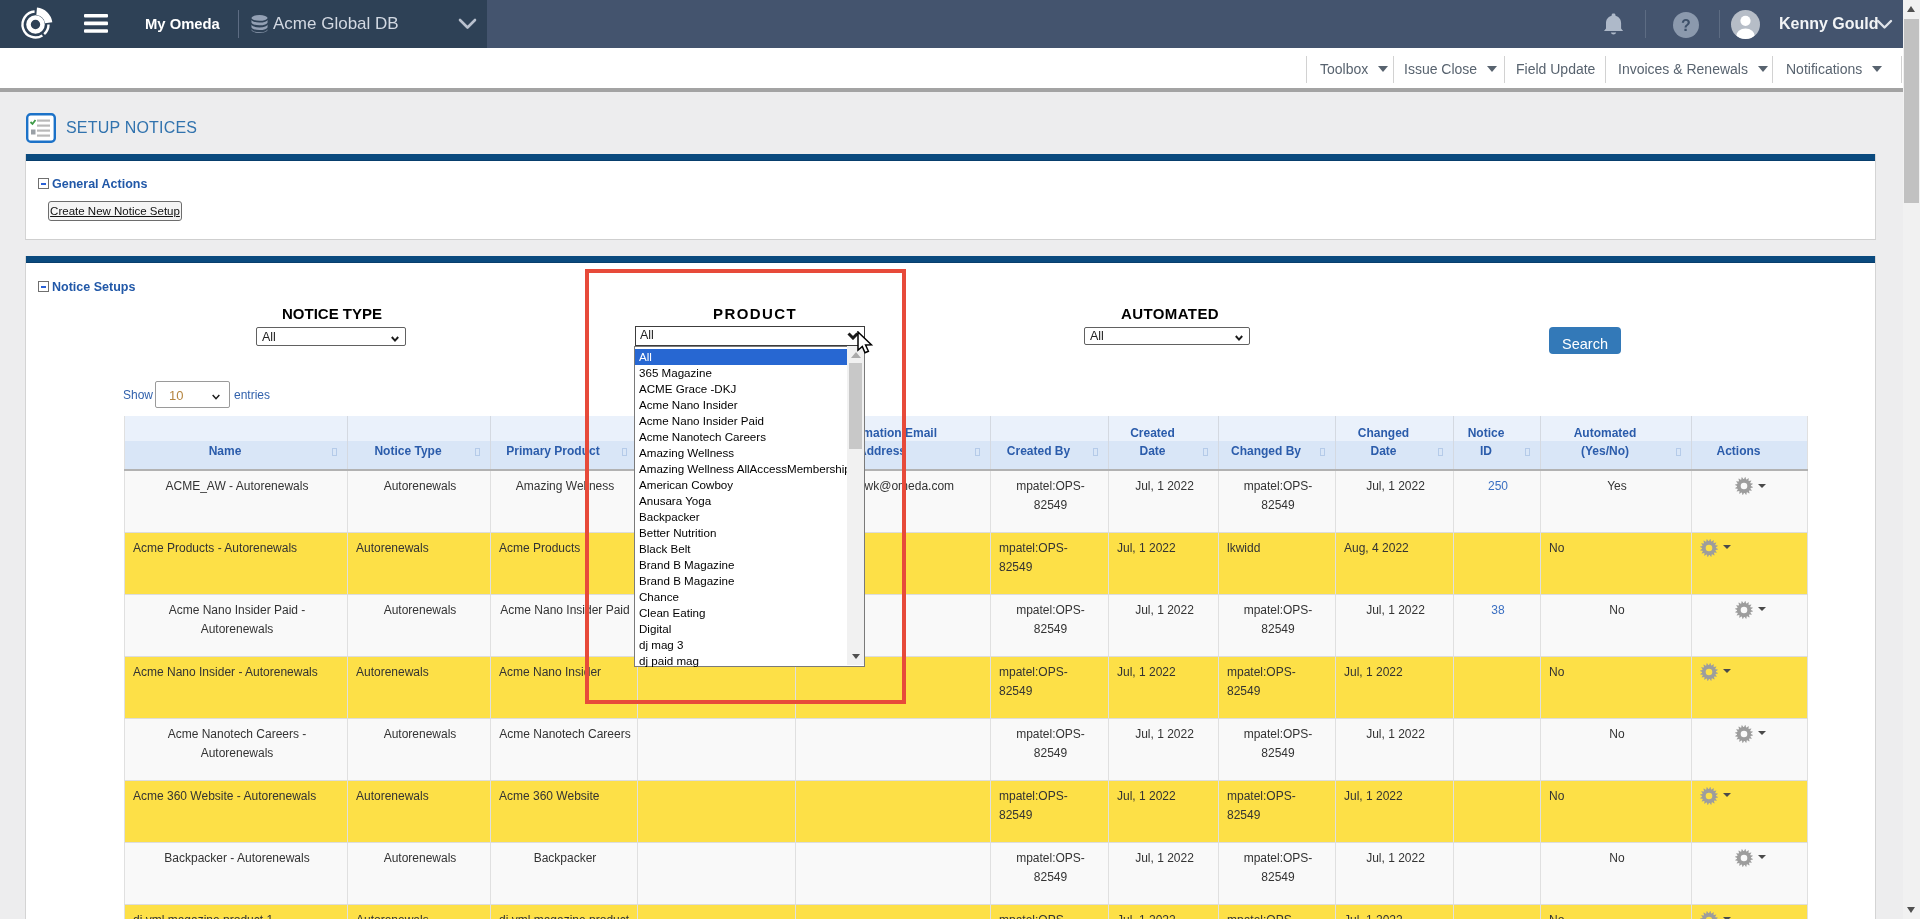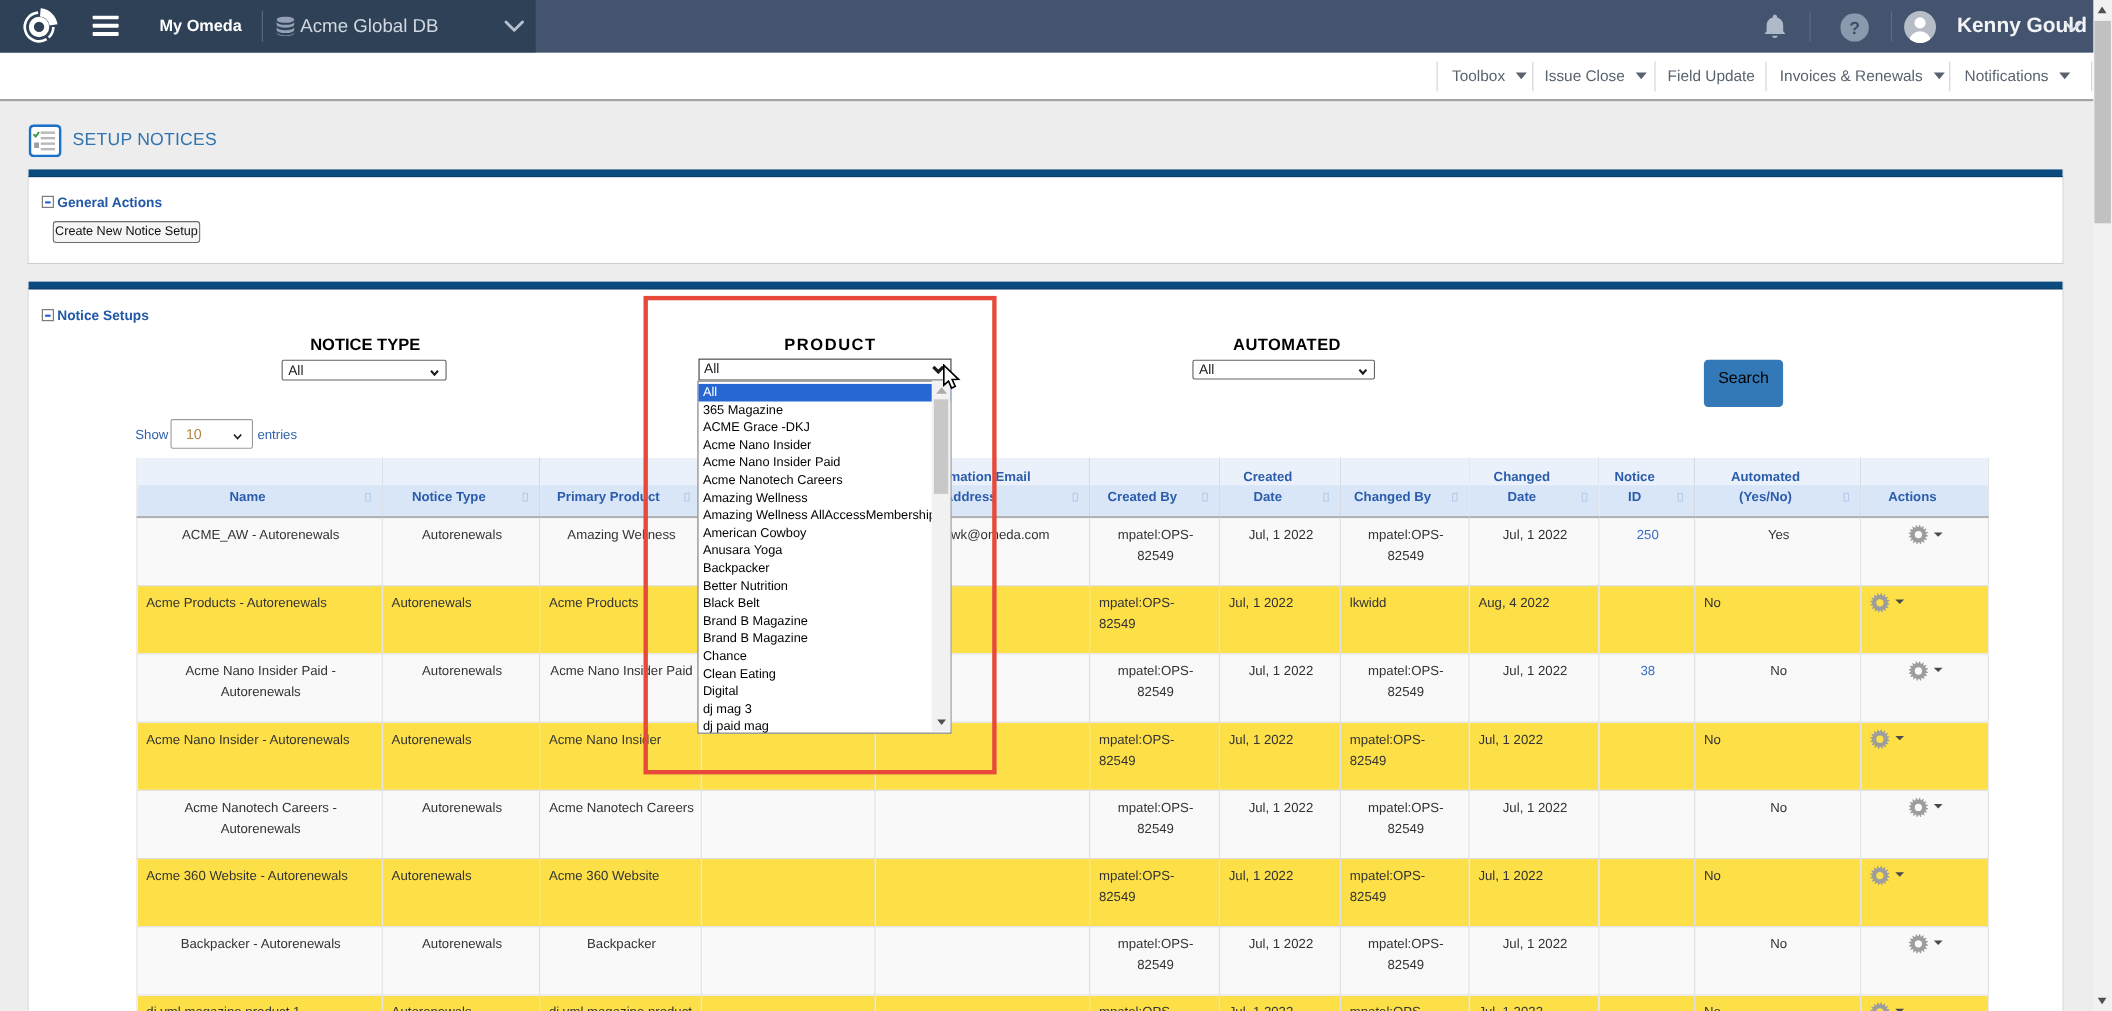--- a/index.html
+++ b/index.html
@@ -6,53 +6,53 @@
 html,body { width:1920px; height:919px; overflow:hidden; }
 body { position:relative; background:#ededee; font-family:"Liberation Sans", sans-serif; }
 .abs { position:absolute; }
 
 
 #nav { position:absolute; left:0; top:0; width:1920px; height:48px; background:#44546e; }
 #nav .darkblock { position:absolute; left:0; top:0; width:487px; height:48px; background:#2e4156; }
 #nav .vdiv { position:absolute; top:10px; width:1px; height:28px; background:#5d6c83; }
 .myomeda { position:absolute; left:145px; top:0; height:48px; line-height:48px; color:#fff; font-size:14.8px; font-weight:bold; }
 .dbname { position:absolute; left:273px; top:0; height:48px; line-height:48px; color:#d2d8e2; font-size:17px; }
-.kenny { position:absolute; left:1779px; top:0; height:48px; line-height:48px; color:#f2f4f6; font-size:19px; font-weight:bold; }
-
-
-#subnav { position:absolute; left:0; top:48px; width:1920px; height:44px; background:#fff; border-bottom:2px solid #a3a3a3; }
+.kenny { position:absolute; left:1779px; top:0; height:48px; line-height:48px; color:#f2f4f6; font-size:16px; font-weight:bold; }
+
+
+#subnav { position:absolute; left:0; top:48px; width:1920px; height:44px; background:#fff; border-bottom:4px solid #a3a3a3; }
 #subnav .sep { position:absolute; top:8px; width:1px; height:27px; background:#d2d2d2; }
 #subnav .lnk { position:absolute; top:0; height:44px; line-height:42px; font-size:14px; color:#58636f; }
 .caret { display:inline-block; width:0; height:0; border-left:5px solid transparent; border-right:5px solid transparent; border-top:6px solid #58636f; vertical-align:middle; margin-left:10px; margin-top:-2px; }
 
 
 #ptitle { position:absolute; left:66px; top:119px; font-size:16px; color:#3173ae; letter-spacing:0.2px; }
 
 
 .panel { position:absolute; left:25px; width:1851px; background:#fff; }
 .bluebar { position:absolute; left:0; top:0; width:100%; height:7px; background:#0a4a7e; border-bottom:1px solid #083e6c; }
 #panel1 { top:154px; height:86px; border-left:1px solid #d4d4d4; border-right:1px solid #d4d4d4; border-bottom:1px solid #cfcfcf; }
 #panel2 { top:256px; height:663px; border-left:1px solid #d4d4d4; border-right:1px solid #d4d4d4; }
 
 .secthead { position:absolute; font-size:12.5px; font-weight:bold; color:#2158a8; }
 .minusbox { position:absolute; width:11px; height:11px; background:#fff; border:1px solid #6f6f6f; }
 .minusbox:after { content:""; position:absolute; left:2px; top:4px; width:5px; height:2px; background:#2a61d6; }
 
-.btn1 { position:absolute; left:22px; top:47px; width:134px; height:20px; background:#f5f5f5; border:1px solid #6d6d6d; border-radius:3px; font-size:11.5px; color:#111; text-align:center; line-height:18px; }
+.btn1 { position:absolute; left:22px; top:47px; width:134px; height:20px; background:#f5f5f5; border:1px solid #6d6d6d; border-radius:3px; font-size:11.5px; color:#111; text-align:center; line-height:18px;text-decoration:underline; }
 
 
 .flabel { position:absolute; top:305px; font-size:15px; font-weight:bold; color:#000; }
 
 
 .sel { position:absolute; background:#fff; border:1px solid #616161; border-radius:2px; font-size:12.5px; color:#222; }
 .sel .txt { position:absolute; left:5px; top:50%; transform:translateY(-50%); }
 .sel .car { position:absolute; right:6px; top:50%; margin-top:-2px; width:8px; height:8px; }
 .chev { stroke:#1b1b1b; stroke-width:2.4; fill:none; }
 
-.searchbtn { position:absolute; left:1549px; top:327px; width:72px; height:43px; background:#3379b8; border-radius:4px; color:#000000; font-size:14.5px; text-align:center; line-height:35px; }
+.searchbtn { position:absolute; left:1549px; top:327px; width:72px; height:27px; background:#3379b8; border-radius:4px; color:#ffffff; font-size:14.5px; text-align:center; line-height:35px; }
 
 .showrow { position:absolute; top:388px; font-size:12px; color:#3161ac; }
 
 
 #tbl { position:absolute; left:124px; top:416px; width:1683px; border-collapse:collapse; table-layout:fixed; font-size:12px; color:#333; }
 #tbl th { background:linear-gradient(to bottom, #eaf1fb 0, #eaf1fb 25px, #d9e6f7 25px, #d9e6f7 100%); color:#2b5cab; font-size:12px; font-weight:bold; vertical-align:bottom; text-align:center; padding:0 30px 9px 8px; line-height:17.5px; border-right:1px solid #d4d9e1; border-bottom:2px solid #b2b2b2; position:relative; height:54px; }
 #tbl th.last { padding:0 30px 9px 8px; border-right:none; }
 #tbl th .sq { position:absolute; right:10px; bottom:13px; width:5px; height:8px; border:1.2px solid #b5cbe9; }
 #tbl td { vertical-align:top; text-align:left; padding:6px 6px 9px 8px; line-height:19px; border-right:1px solid #e0e0e0; border-bottom:1px solid #ddd; height:62px; overflow:hidden; }
 #tbl td:last-child { border-right:none; }

